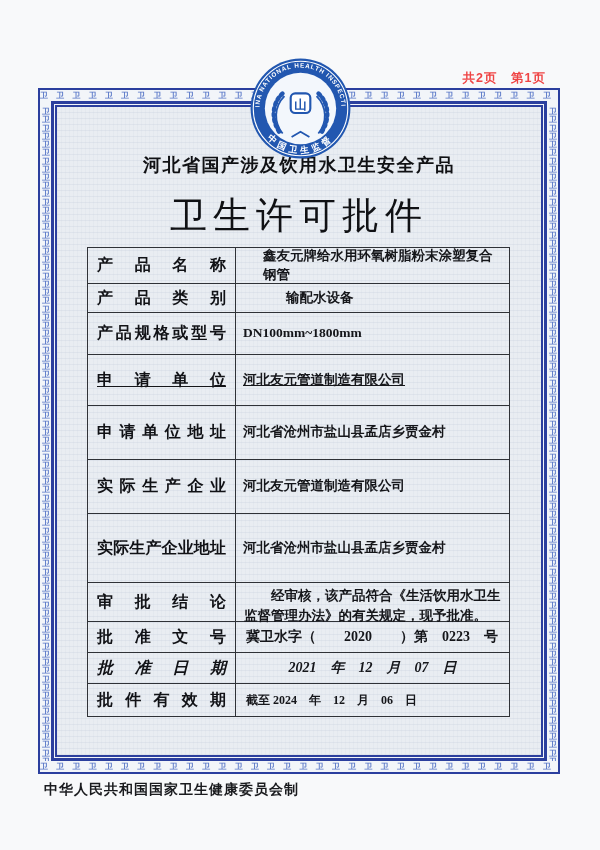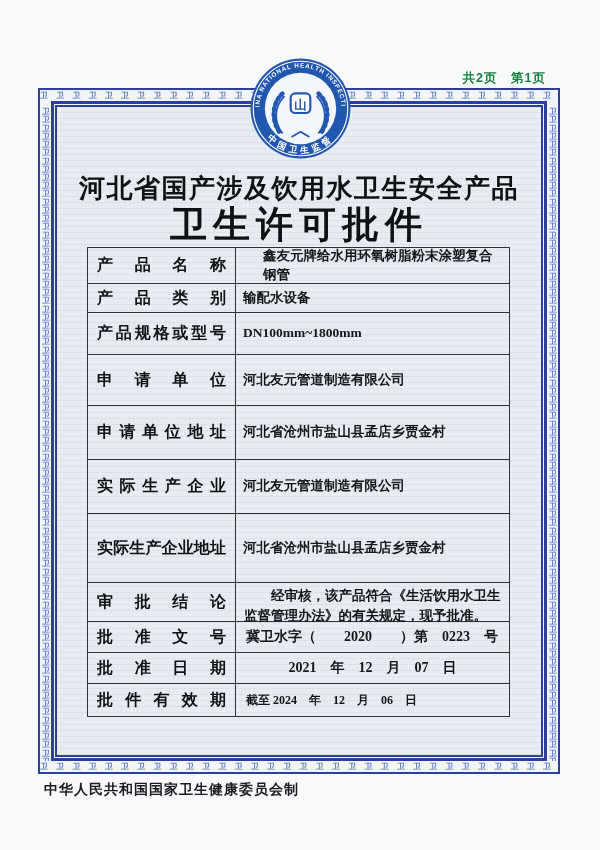--- a/index.html
+++ b/index.html
@@ -6,21 +6,21 @@
   body{
     width:600px;height:850px;position:relative;overflow:hidden;
     background:#f8f9fa;
     font-family:"Liberation Serif",serif;
     color:#15161a;
   }
   
   .page-indicator{
     position:absolute;top:70px;right:54px;
     font-family:"Liberation Sans",sans-serif;
-    font-size:12.5px;font-weight:bold;color:#15803d;letter-spacing:1px;text-align:right;
+    font-size:12.5px;font-weight:bold;color:#ef4444;letter-spacing:1px;text-align:right;
   }
   .footer-text{
     position:absolute;left:44px;top:781px;
     font-family:"Liberation Sans",sans-serif;
     font-size:14px;font-weight:bold;color:#1a1b1e;letter-spacing:1px;
   }
   
   .frame{
     position:absolute;left:38px;top:88px;width:522px;height:686px;
     box-sizing:border-box;border:2px solid #2b3f9e;background:#f2f5f9;
@@ -45,26 +45,26 @@
     background-image:
       repeating-linear-gradient(0deg, rgba(125,145,175,0.10) 0 1px, transparent 1px 6px),
       repeating-linear-gradient(90deg, rgba(125,145,175,0.05) 0 1px, transparent 1px 4px);
   }
   
   .emblem{
     position:absolute;left:247px;top:55px;width:107px;height:107px;z-index:6;
   }
   
   .title1{
-    position:absolute;top:64px;left:0;right:0;text-align:center;
-    font-size:26px;font-weight:bold;letter-spacing:1.5px;color:#101114;
+    position:absolute;top:46px;left:0;right:0;text-align:center;
+    font-size:18px;font-weight:bold;letter-spacing:1.5px;color:#101114;
   }
   .title2{
     position:absolute;top:84px;left:0;right:0;text-align:center;
-    font-size:37px;font-weight:bold;letter-spacing:6px;color:#101114;margin-top:9px;
+    font-size:37px;font-weight:normal;letter-spacing:6px;color:#101114;
   }
   
   .cert-table{
     position:absolute;top:140px;left:30px;width:421px;
     border:1.5px solid #2f3237;background:transparent;
   }
   .trow{display:flex;border-top:1.5px solid #2f3237;}
   .trow:first-child{border-top:none;gap:20px;}
   .tlabel{
     width:148px;flex:none;box-sizing:border-box;
@@ -78,29 +78,29 @@
     font-size:16px;font-weight:bold;color:#111216;
     text-align:justify;text-align-last:justify;text-justify:inter-character;
   }
   .tvalue{
     flex:1;display:flex;align-items:center;
     padding:0 7px;box-sizing:border-box;
     font-size:13.5px;font-weight:bold;color:#15161a;line-height:1.35;
   }
   
   .trow:nth-child(1){height:35px;}
-  .trow:nth-child(2){height:28px;}
+  .trow:nth-child(2){height:28px;gap:43px;}
   .trow:nth-child(3){height:41px;}
-  .trow:nth-child(4){height:50px;}
+  .trow:nth-child(4){height:50px;text-decoration:underline;}
   .trow:nth-child(5){height:53px;}
   .trow:nth-child(6){height:53px;}
   .trow:nth-child(7){height:68px;}
   .trow:nth-child(8){height:38px;}
   .trow:nth-child(9){height:30px;}
-  .trow:nth-child(10){height:30px;}
+  .trow:nth-child(10){height:30px;font-style:italic;}
   .trow:nth-child(11){height:32px;}
   
   .trow:nth-child(8) .tvalue{display:block;padding:3px 8px 0 8px;text-indent:2em;line-height:1.5;}
   .trow:nth-child(9) .tvalue{font-size:14px;padding-left:10px;}
   .trow:nth-child(10) .tvalue{justify-content:center;font-size:14px;}
   .trow:nth-child(11) .tvalue{padding-left:10px;font-size:12px;}
 </style>
 </head>
 <body>
 

